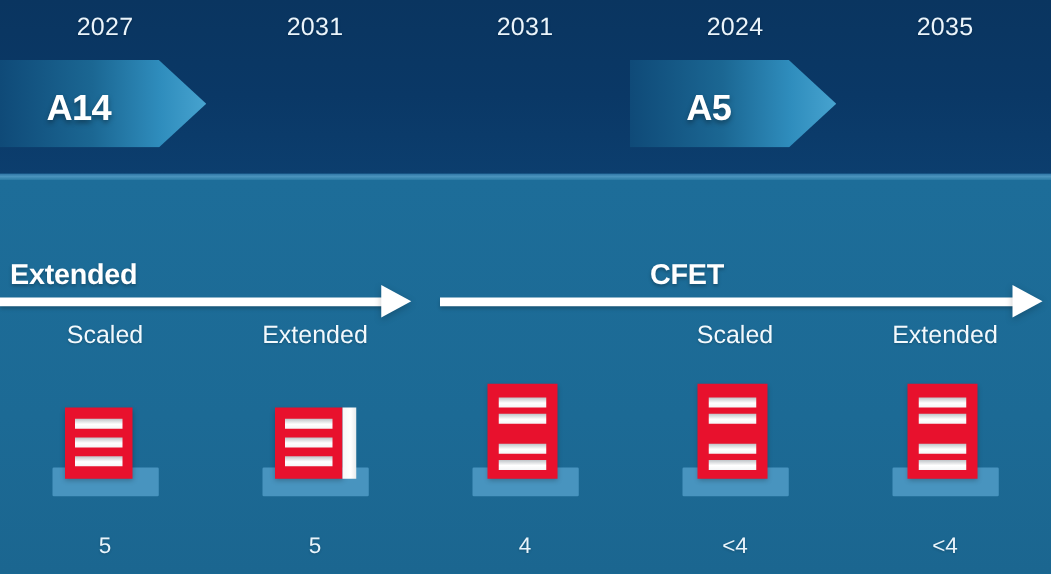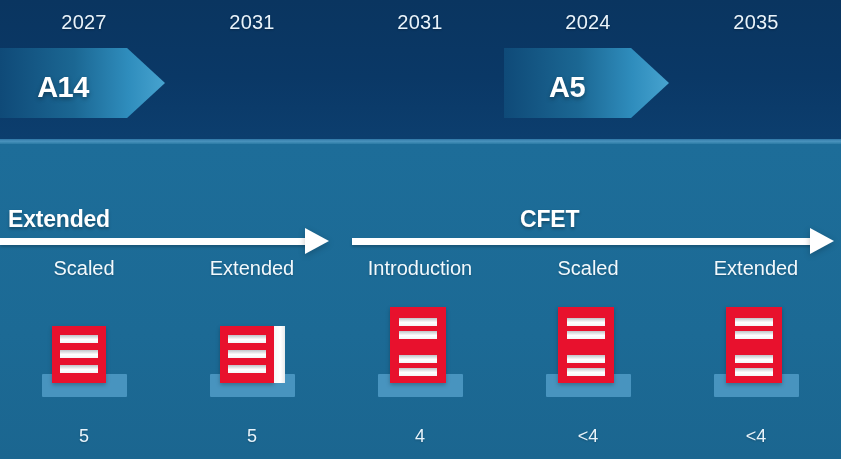--- a/index.html
+++ b/index.html
@@ -209,21 +209,20 @@
   </div>
 
   <div class="tech-group">
     <div class="tech-title" style="left:520px; top:206px">CFET</div>
     <div class="arrow-line" style="left:352px; top:238px; width:460px"></div>
     <div class="arrow-head" style="left:810px; top:228px"></div>
   </div>
 
   <div class="stage-caption" style="left:0px">Scaled</div>
   <div class="stage-caption" style="left:168px">Extended</div>
-  <div class="stage-caption" style="left:336px">Introduction</div>
   <div class="stage-caption" style="left:504px">Scaled</div>
   <div class="stage-caption" style="left:672px">Extended</div>
 
   <div class="device-cell" style="left:0px">
     <div class="base-bar"></div>
     <div class="red-block nsheet-block">
       <div class="fin" style="top:9px"></div>
       <div class="fin" style="top:24px"></div>
       <div class="fin" style="top:39px"></div>
     </div>

